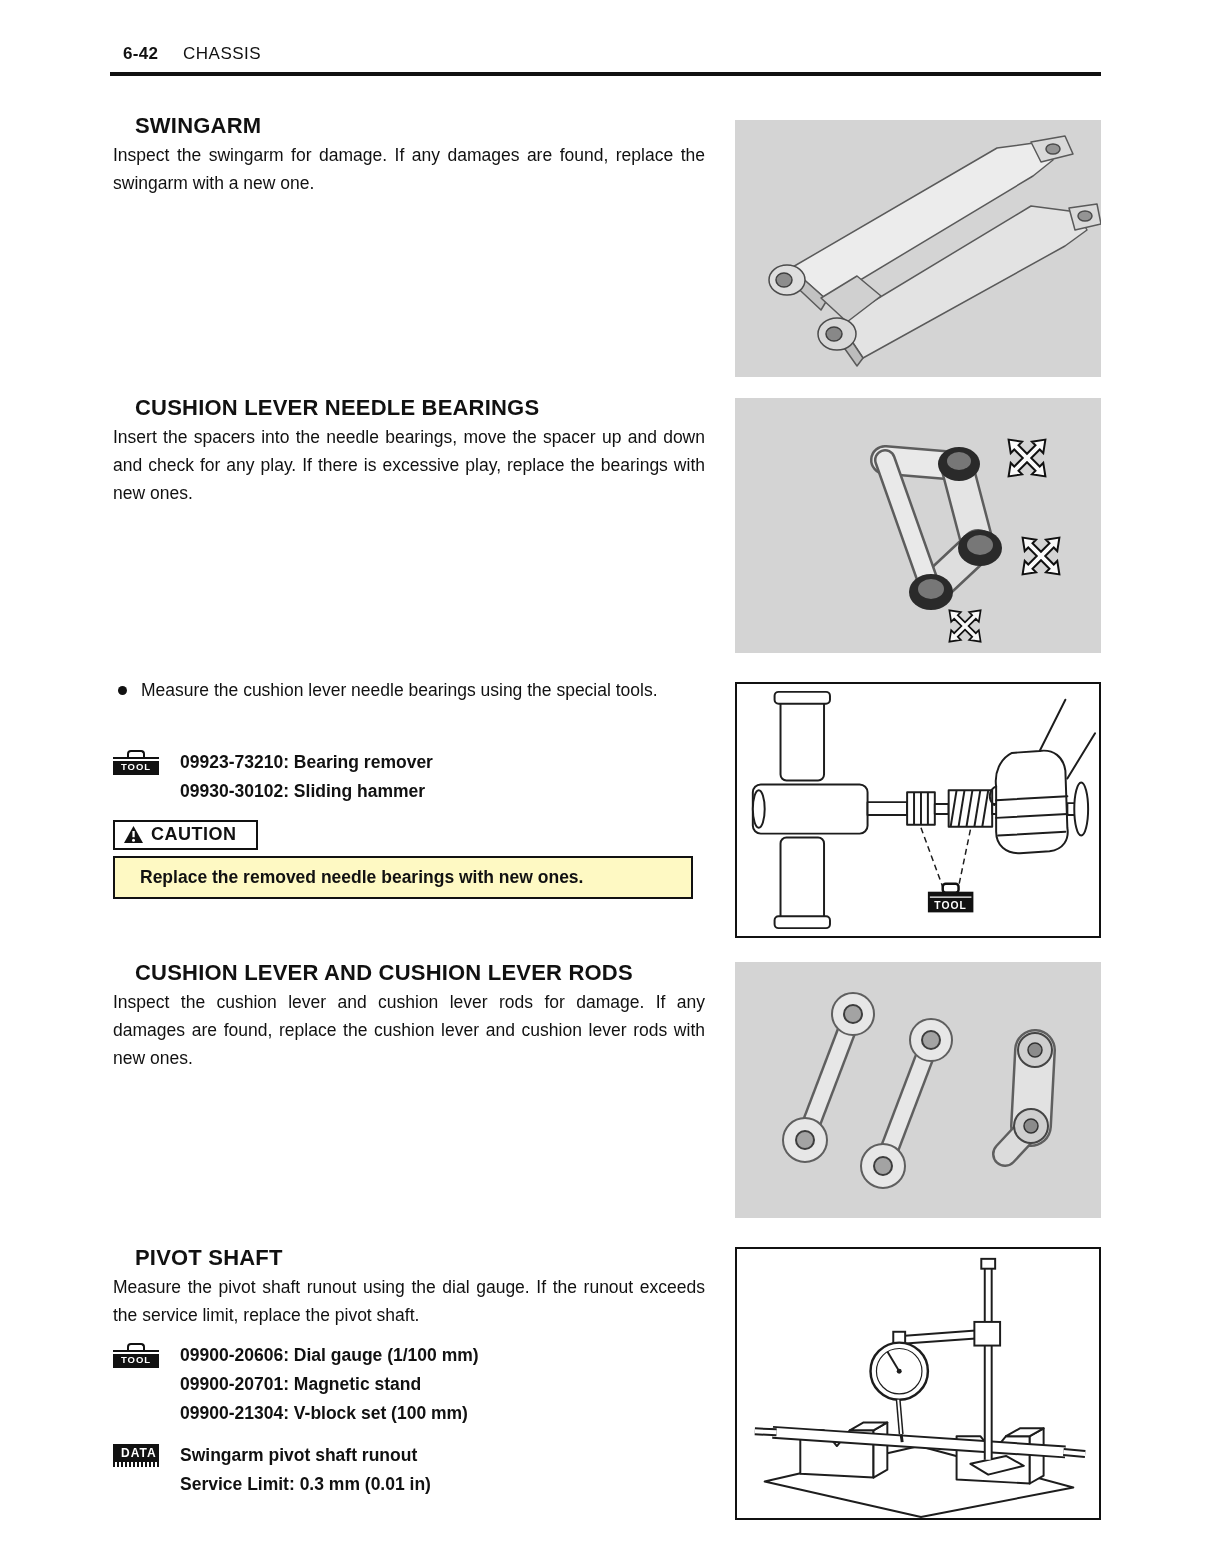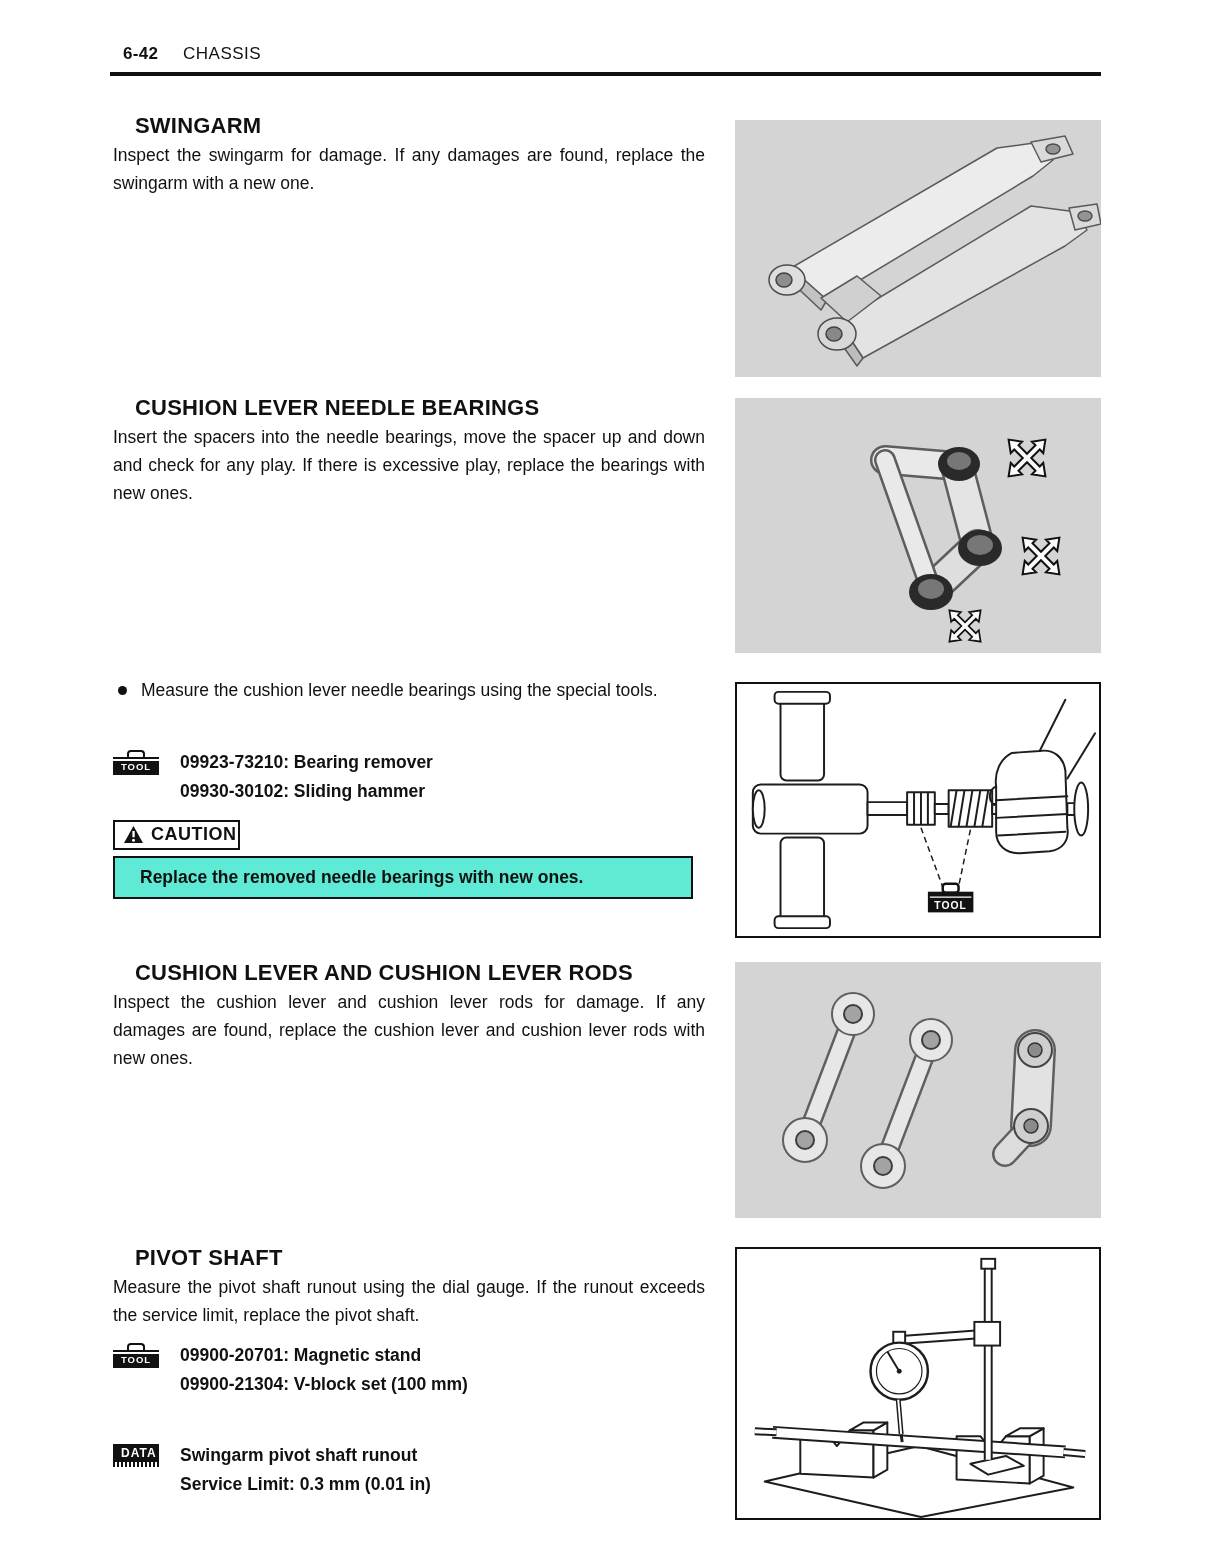--- a/index.html
+++ b/index.html
@@ -27,22 +27,22 @@
 
   .toolbox { display:flex; flex-direction:column; align-items:center; margin-top:2px; width:46px; }
   .toolbox-handle { width:18px; height:7px; border:2.5px solid #111; border-bottom:none; border-radius:4px 4px 0 0; }
   .toolbox-label { width:46px; background:#111; color:#fff; font-size:9.5px; font-weight:bold; text-align:center; padding:2px 0 3px; letter-spacing:1px; border-top:2px solid #111; box-shadow:inset 0 2px 0 #fff; }
 
   .databox { display:flex; flex-direction:column; margin-top:3px; width:46px; }
   .databox-label { width:46px; background:#111; color:#fff; font-size:12px; font-weight:bold; text-align:center; padding:2px 8px; letter-spacing:1px; }
   .databox-ticks { width:46px; height:5px; background:repeating-linear-gradient(90deg,#111 0 2px,transparent 2px 4px); }
 
   
-  .caution-label-box { position:absolute; left:113px; display:inline-flex; align-items:center; gap:7px; border:2.5px solid #111; padding:2px 1px 3px 8px; font-size:18px; font-weight:bold; letter-spacing:0.5px; background:#fff; }
-  .caution-text-box { position:absolute; left:113px; width:580px; border:2px solid #111; padding:9px 10px 9px 25px; font-size:17.5px; font-weight:bold; background:#5eead4; }
+  .caution-label-box { position:absolute; left:113px; display:inline-flex; align-items:center; gap:7px; border:2.5px solid #111; padding:2px 19px 3px 8px; font-size:18px; font-weight:bold; letter-spacing:0.5px; background:#fff; }
+  .caution-text-box { position:absolute; left:113px; width:580px; border:2px solid #111; padding:9px 10px 9px 25px; font-size:17.5px; font-weight:bold; background:#fef9c3; }
 
   
   .figure { position:absolute; left:735px; width:366px; overflow:hidden; }
   .figure.photo { background:#d4d4d4; }
   .figure.lineart { background:#fff; border:2px solid #111; }
   .figure svg { display:block; width:100%; height:100%; }
 </style>
 </head>
 <body>
 
@@ -222,20 +222,21 @@
 
   <h2 class="sec-title" style="top:1246px">PIVOT SHAFT</h2>
   <p class="body-text" style="top:1273px">Measure the pivot shaft runout using the dial gauge. If the runout exceeds the service limit, replace the pivot shaft.</p>
 
   <div class="spec-block" style="top:1341px">
     <span class="toolbox">
       <span class="toolbox-handle"></span>
       <span class="toolbox-label">TOOL</span>
     </span>
     <div class="spec-lines">
+      <div>09900-20606: Dial gauge (1/100 mm)</div>
       <div>09900-20701: Magnetic stand</div>
       <div>09900-21304: V-block set (100 mm)</div>
     </div>
   </div>
 
   <div class="spec-block" style="top:1441px">
     <span class="databox">
       <span class="databox-label">DATA</span>
       <span class="databox-ticks"></span>
     </span>

